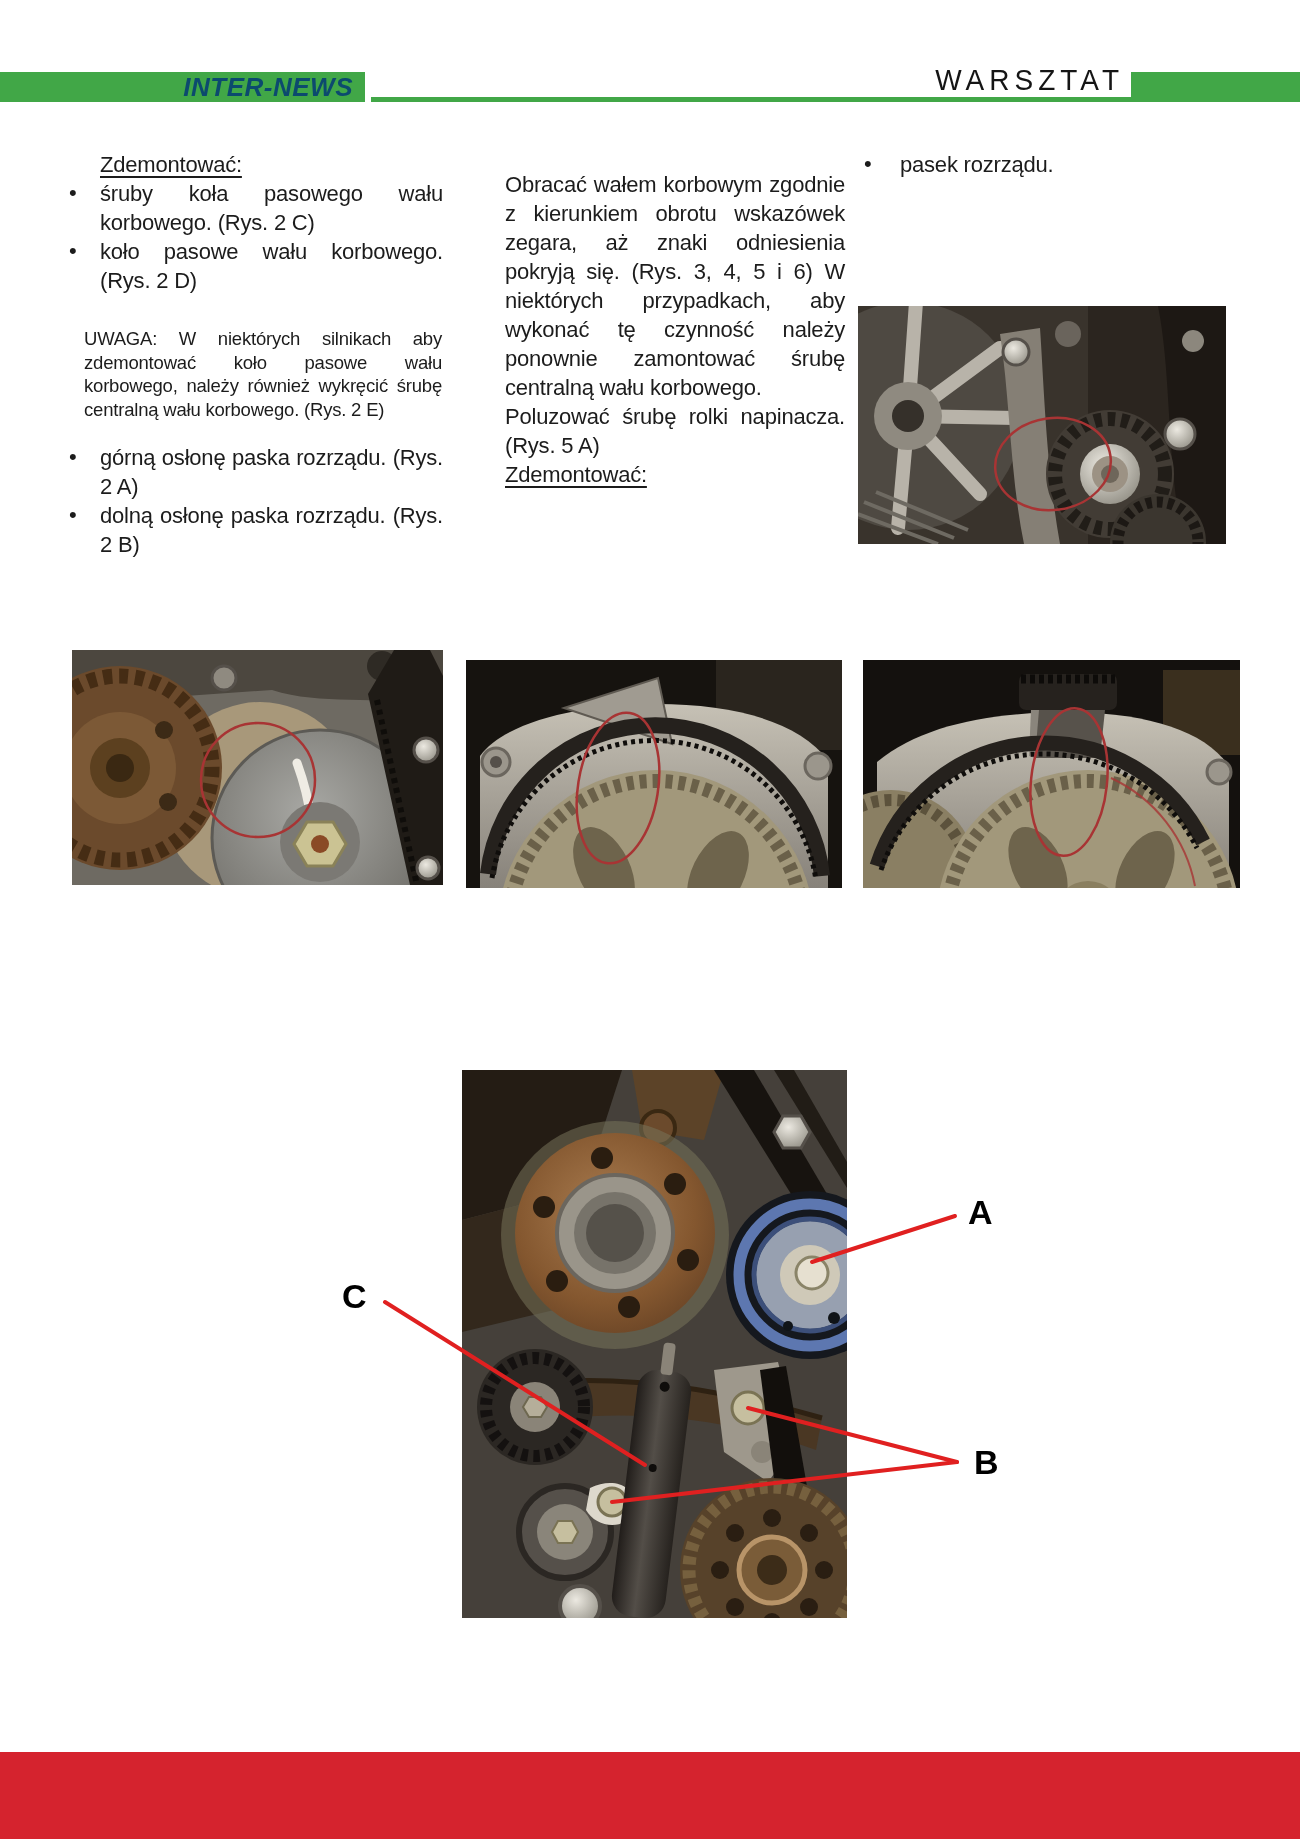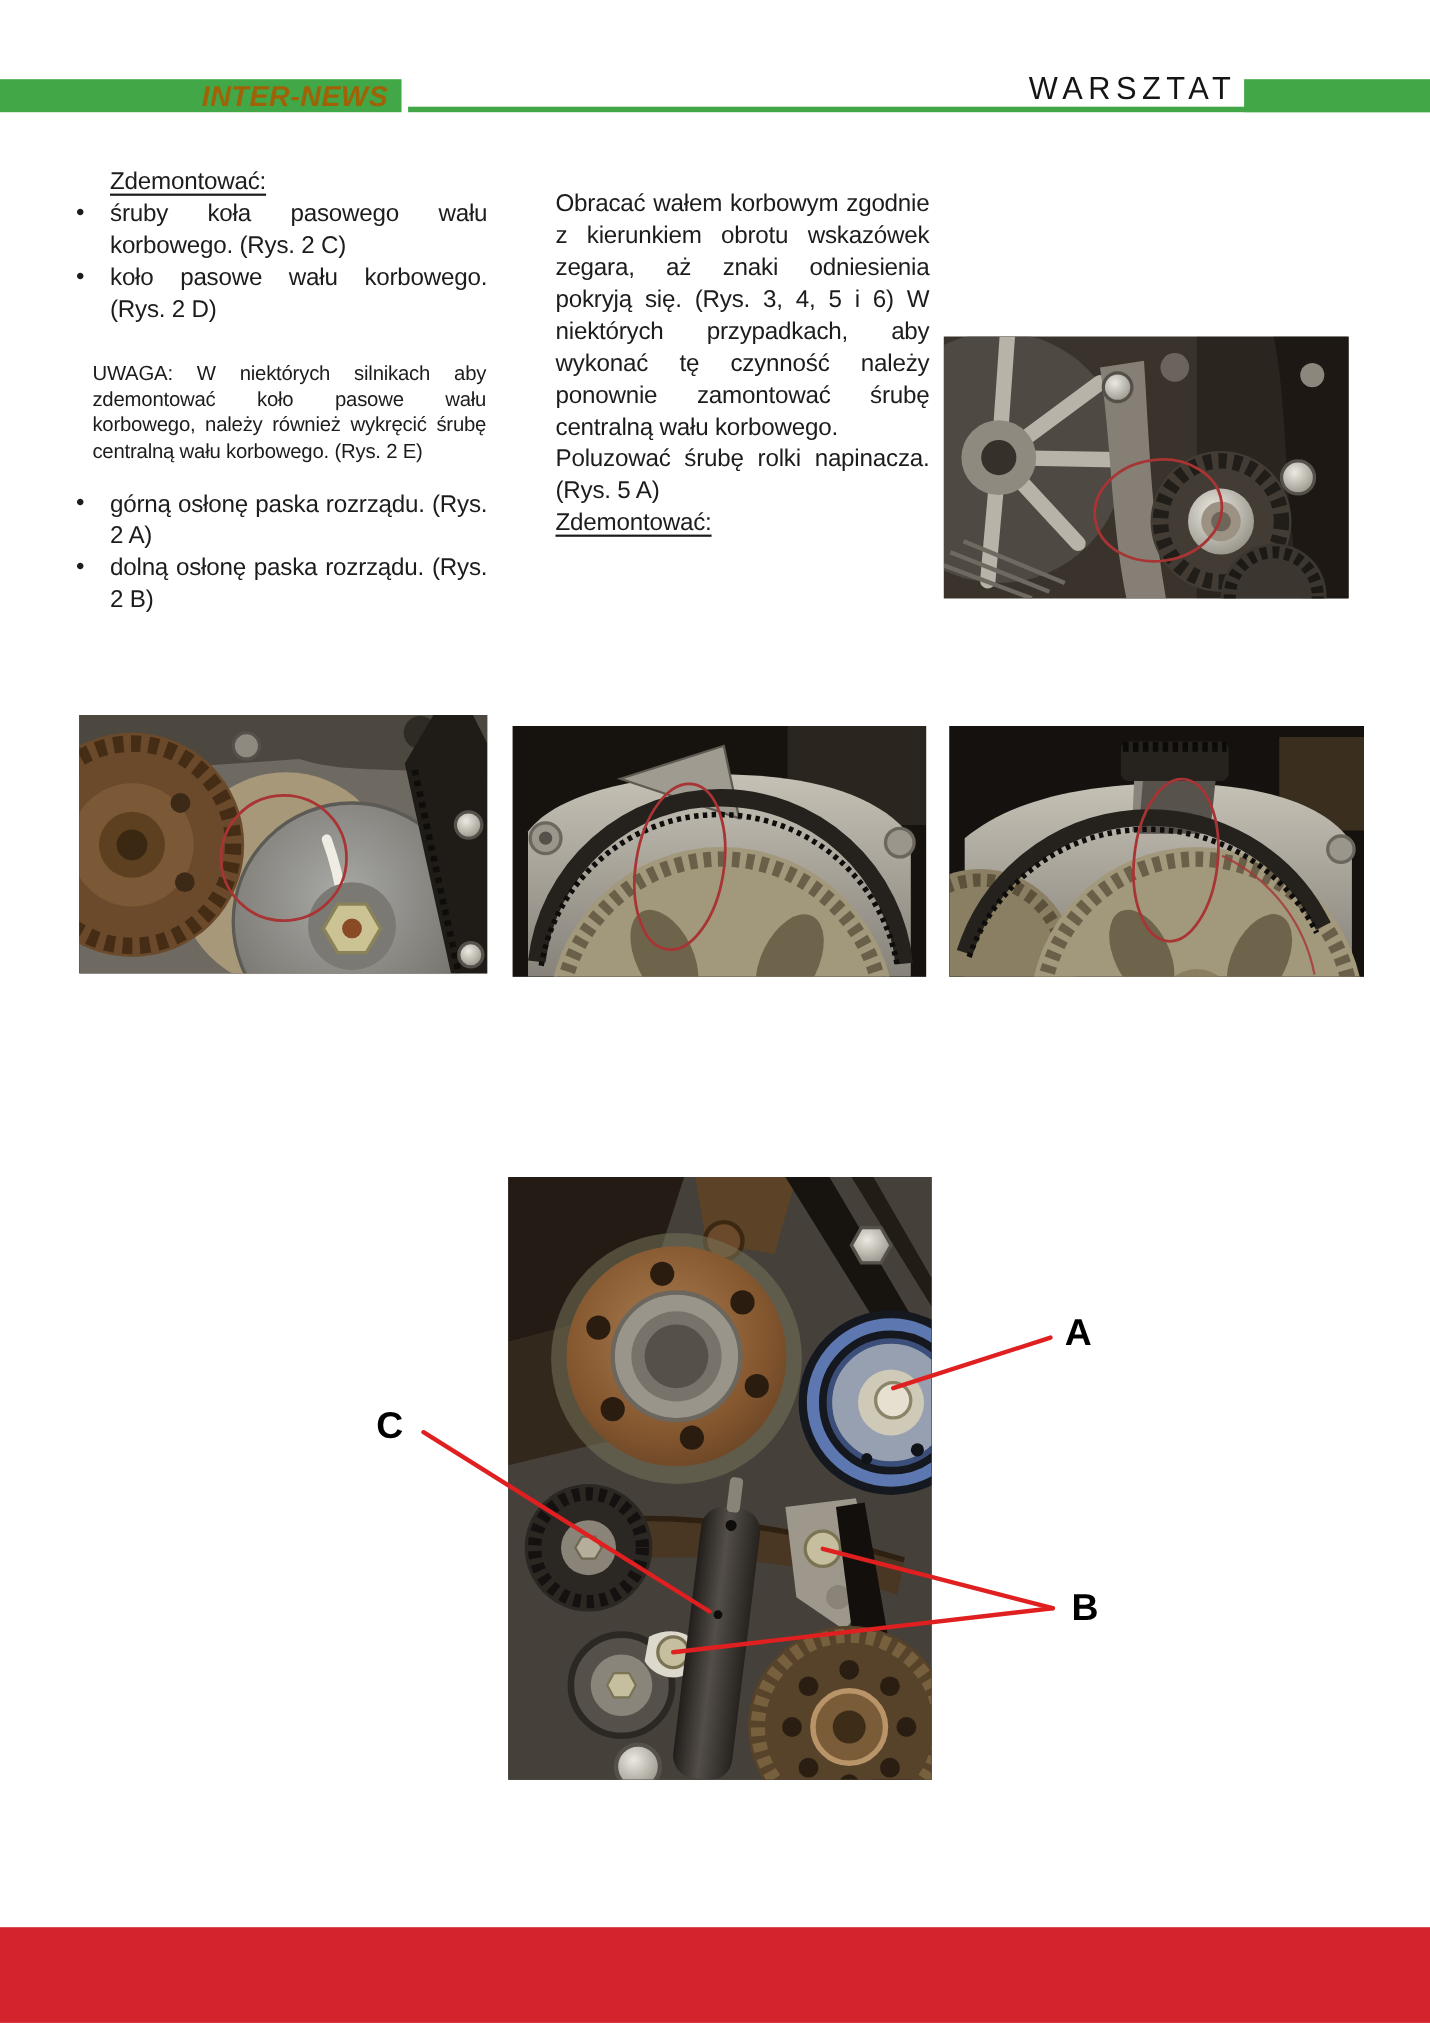--- a/index.html
+++ b/index.html
@@ -11,21 +11,21 @@
   }
   *{margin:0;padding:0;box-sizing:border-box;}
   html,body{background:#ffffff;}
   body{width:1300px;height:1839px;position:relative;overflow:hidden;
        font-family:"Liberation Sans",sans-serif;color:var(--ink);}
   .page{position:absolute;inset:0;background:#fff;}
 
   
   .green-box-left{position:absolute;left:0;top:72px;width:365px;height:30px;background:var(--green);}
   .brand-left{position:absolute;left:0;top:72px;width:353px;height:30px;line-height:30px;
-              text-align:right;color:#a16207;font-weight:bold;font-style:italic;
+              text-align:right;color:#0c4a6e;font-weight:bold;font-style:italic;
               font-size:26px;letter-spacing:.5px;}
   .green-rule{position:absolute;left:371px;top:97px;width:929px;height:5px;background:var(--green);}
   .brand-right{position:absolute;right:176px;top:64px;font-size:28px;font-weight:400;
                letter-spacing:5px;color:#151515;transform:scaleY(1.04);transform-origin:top;}
   .green-box-right{position:absolute;left:1131px;top:72px;width:169px;height:30px;background:var(--green);}
 
   
   .col{position:absolute;font-size:22px;line-height:29px;text-align:justify;
        letter-spacing:-0.2px;color:var(--ink);}
   .col1{left:66px;top:150px;width:377px;}
@@ -120,20 +120,21 @@
   </section>
 
   <section class="col col2">
     <p>Obracać wałem korbowym zgodnie z kierunkiem obrotu wskazówek zegara, aż znaki odniesienia pokryją się. (Rys. 3, 4, 5 i 6) W niektórych przypadkach, aby wykonać tę czynność należy ponownie zamontować śrubę centralną wału korbowego.</p>
     <p>Poluzować śrubę rolki napinacza. (Rys. 5 A)</p>
     <div class="heading">Zdemontować:</div>
   </section>
 
   <section class="col col3">
     <ul class="blist">
+      <li><span>pasek rozrządu.</span></li>
     </ul>
   </section>
 
   <div class="photo photo-1">
     <svg width="368" height="238" viewBox="0 0 368 238">
       <rect width="368" height="238" fill="#39332c"></rect>
       <rect x="230" y="0" width="138" height="238" fill="#2b251f"></rect>
       <path d="M300,0 L368,0 L368,238 L326,238 C308,158 314,70 300,0 Z" fill="#1d1814"></path>
 
       <circle cx="50" cy="110" r="114" fill="#4e4942"></circle>

